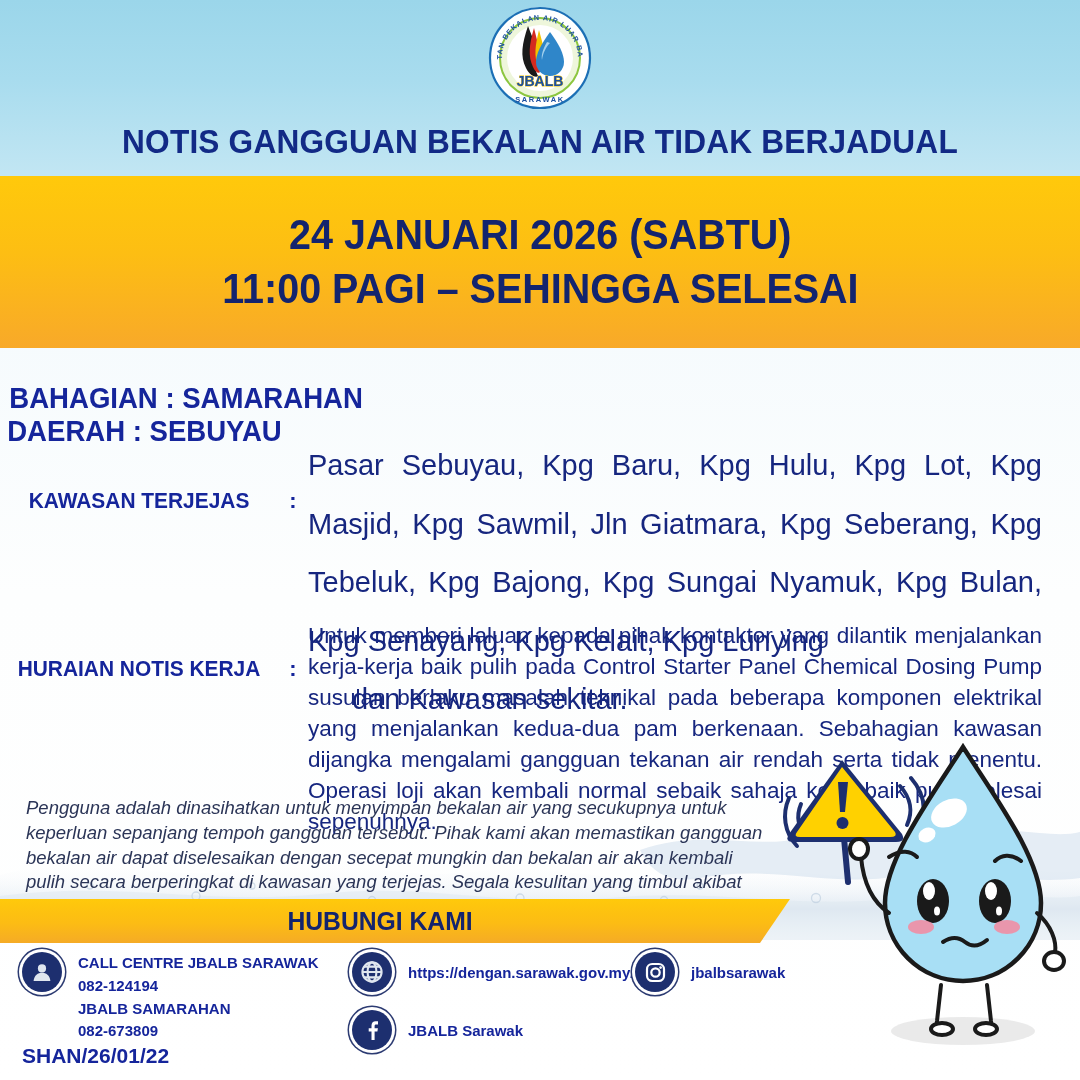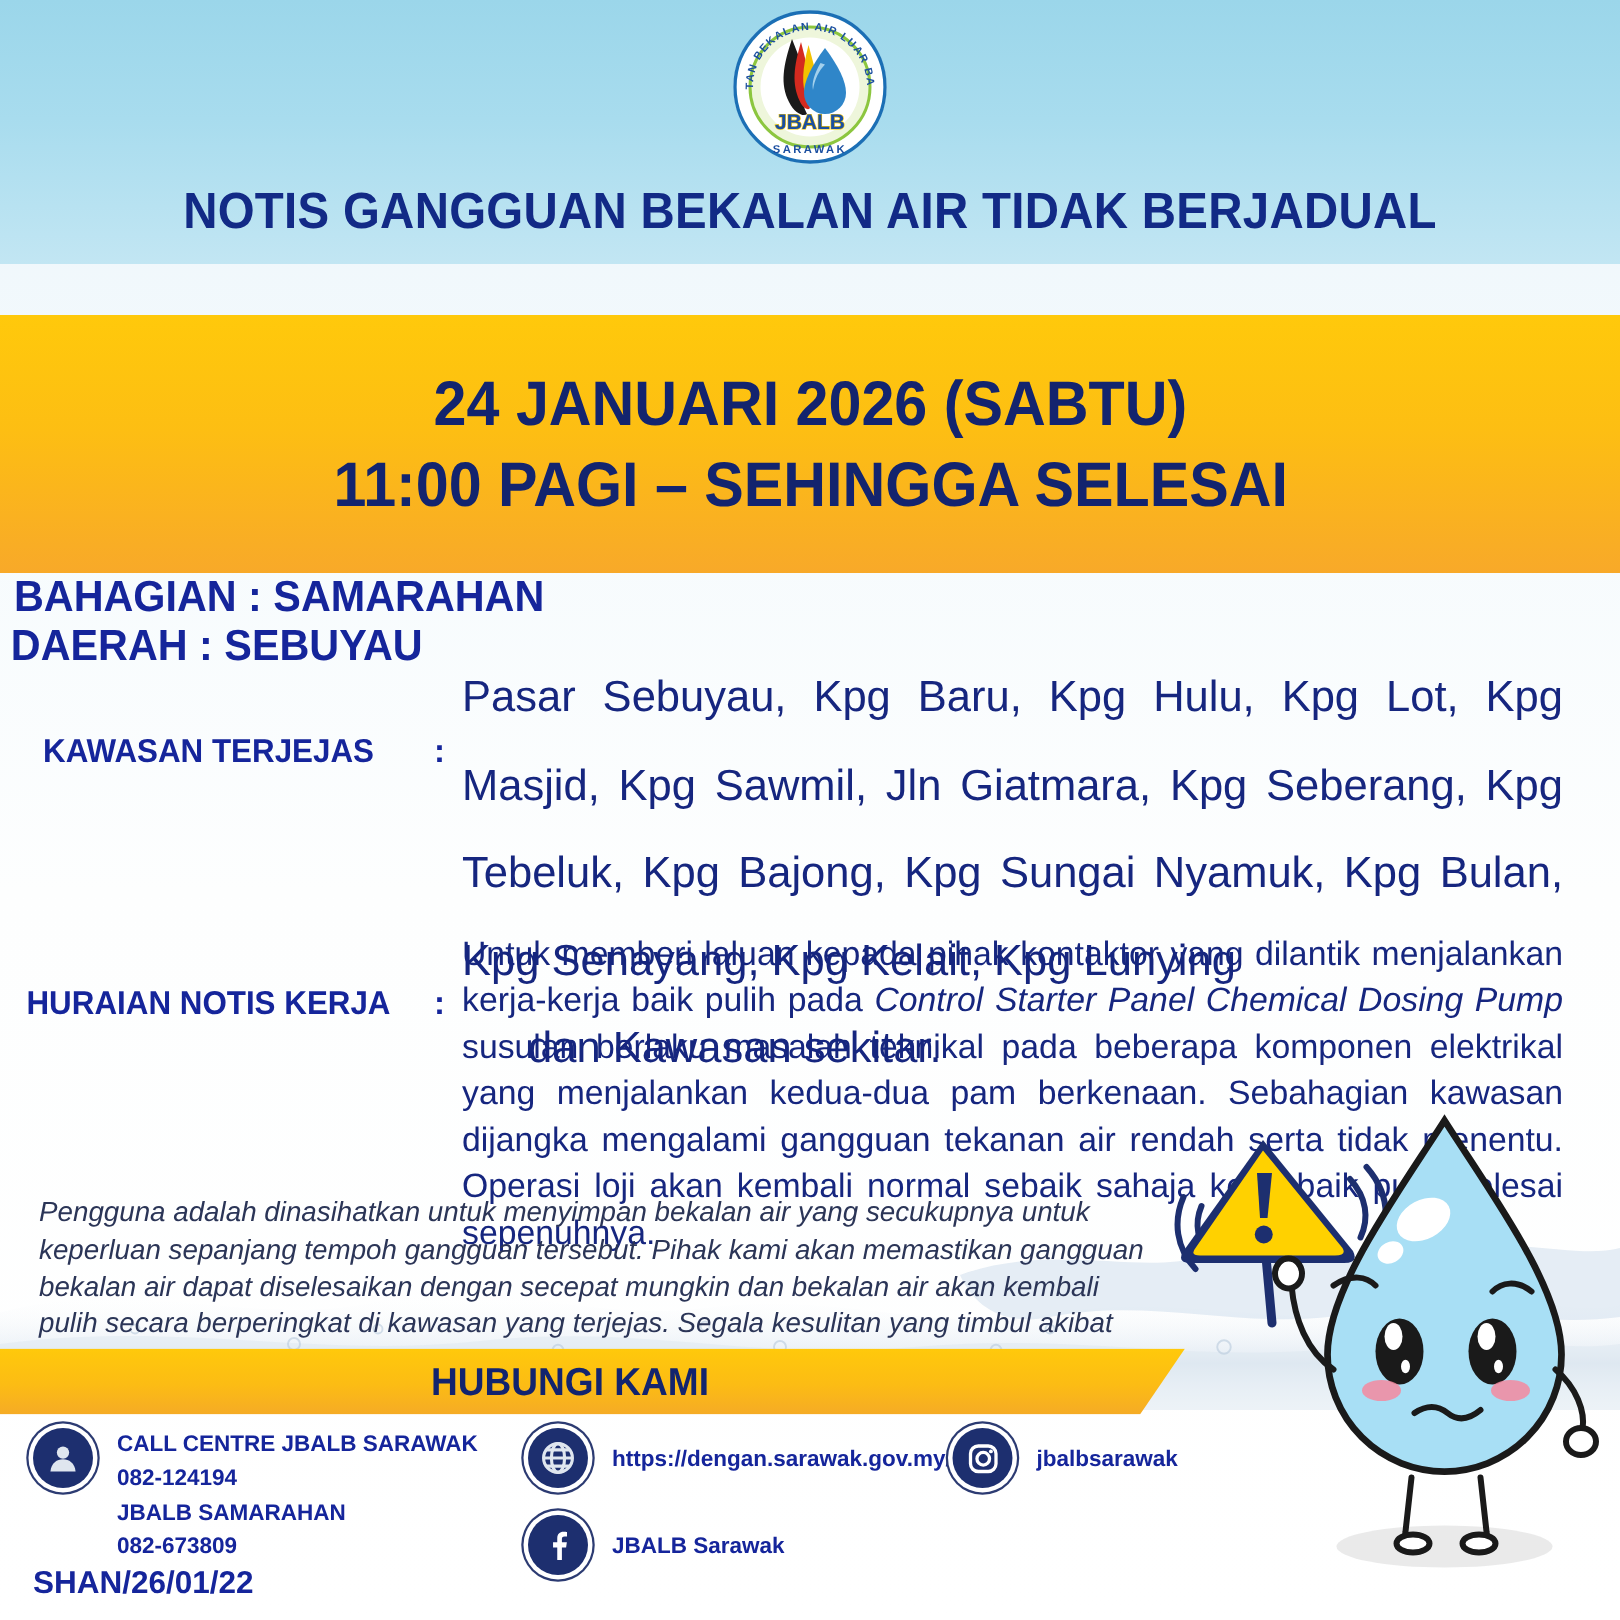--- a/index.html
+++ b/index.html
@@ -28,21 +28,21 @@
     font-size:34px;font-weight:bold;letter-spacing:.2px;
     color:#122a86;
     font-family:"Liberation Sans Narrow","Liberation Sans",sans-serif;
     transform:scaleX(.93);
   }
 
   
   .date-band{
     position:absolute;left:0;top:176px;width:1080px;height:172px;
     background:linear-gradient(180deg,#ffc90b 0%,#fdbe13 45%,#f8a929 100%);
-    display:flex;flex-direction:column;align-items:center;justify-content:center;margin-top:34px;
+    display:flex;flex-direction:column;align-items:center;justify-content:center;
   }
   .date-line{
     color:#13246e;font-weight:bold;font-size:42px;line-height:1.28;
     font-family:"Liberation Sans Narrow","Liberation Sans",sans-serif;
     transform:scaleX(.94);text-align:center;
   }
 
   
   .body-area{position:absolute;left:0;top:348px;width:1080px;height:450px;}
   .region-row{
@@ -78,21 +78,21 @@
     font-family:"Liberation Sans","Liberation Sans Narrow",sans-serif;
   }
   .areas-text.lastline{display:block;margin-left:44px;}
 
   .row-desc{margin-top:12px;}
   .row-desc .info-label,.row-desc .info-colon{padding-top:36px;}
   .desc-text{
     font-size:22.5px;line-height:1.38;text-align:justify;color:#16267f;
     font-family:"Liberation Sans","Liberation Sans Narrow",sans-serif;
   }
-  .desc-text .ital{font-style:italic;}
+  .desc-text .ital{}
 
   
   .advisory{
     position:absolute;left:26px;top:796px;width:746px;
     font-style:italic;font-size:18.5px;line-height:1.34;
     color:#2b3557;font-weight:500;
     font-family:"Liberation Sans","Liberation Sans Narrow",sans-serif;
   }
 
   

